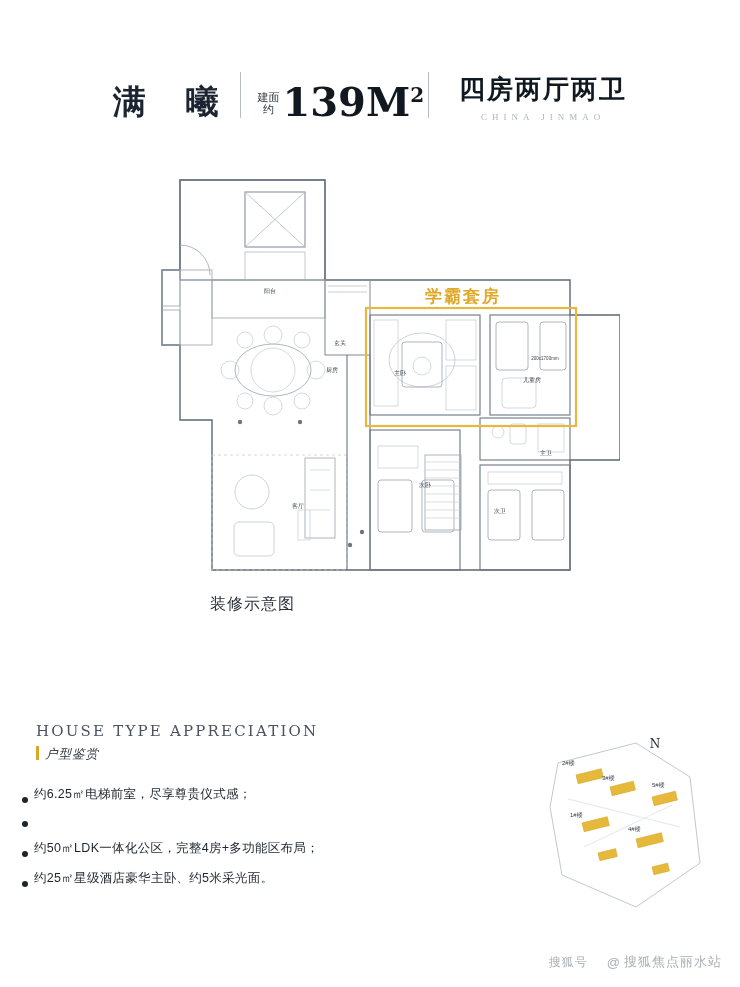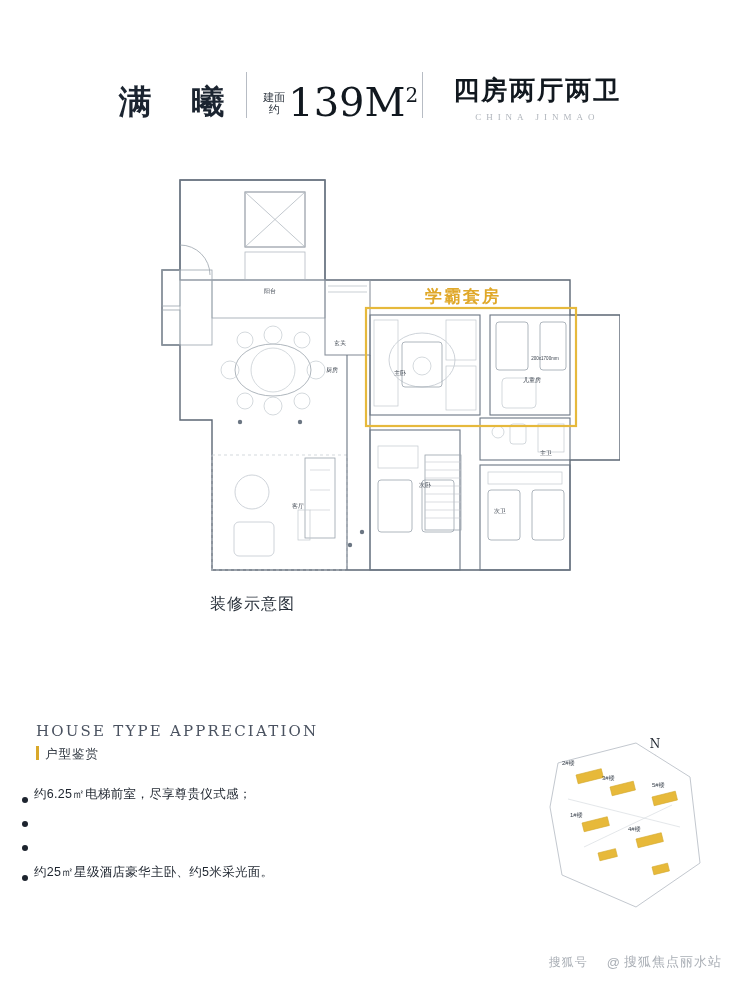--- a/index.html
+++ b/index.html
@@ -50,37 +50,37 @@
     color: #2a323c;
     line-height: 1.15;
     text-align: center;
     margin-bottom: 6px;
     margin-right: 3px;
     font-family: "Liberation Sans", sans-serif;
   }
   .area-num {
     font-family: "DejaVu Serif", serif;
     font-size: 40px;
-    font-weight: 400;
+    font-weight: 700;
     color: #11181f;
     line-height: 1;
     letter-spacing: 0px;
   }
   .area-num sup {
     font-size: 20px;
     vertical-align: super;
   }
   .rooms-block {
     display: flex;
     flex-direction: column;
     align-items: center;
     margin-left: 14px;
   }
   .rooms-text {
-    font-family: Liberation Serif, serif;
+    font-family: Liberation Mono, monospace;
     font-size: 26px;
     font-weight: 700;
     color: #11181f;
     letter-spacing: 2px;
     line-height: 1.1;
   }
   .brand-text {
     font-size: 9px;
     letter-spacing: 5px;
     color: #b0b5bc;
@@ -127,20 +127,21 @@
     font-size: 15px;
     letter-spacing: 2.2px;
     color: #4a5260;
   }
   .section-cn {
     position: absolute;
     left: 36px;
     top: 746px;
     display: flex;
     align-items: flex-start;
+    font-style: italic;
   }
   .section-cn .bar {
     width: 3px;
     height: 14px;
     background: #d9a82a;
     margin-right: 6px;
   }
   .section-cn .txt {
     font-size: 12.5px;
     color: #2a323c;
@@ -345,20 +346,21 @@
 <div class="features">
   <div class="feature-item">
     <span class="dot"></span>
     <span>约6.25㎡电梯前室，尽享尊贵仪式感；</span>
   </div>
   <div class="feature-item">
     <span class="dot"></span>
   </div>
   <div class="feature-item">
     <span class="dot"></span>
+    <span>约50㎡LDK一体化公区，完整4房+多功能区布局；</span>
   </div>
   <div class="feature-item">
     <span class="dot"></span>
     <span>约25㎡星级酒店豪华主卧、约5米采光面。</span>
   </div>
 </div>
 
 <div class="north">
   <div class="n-letter">N</div>
   <div class="arrow">▲</div>

